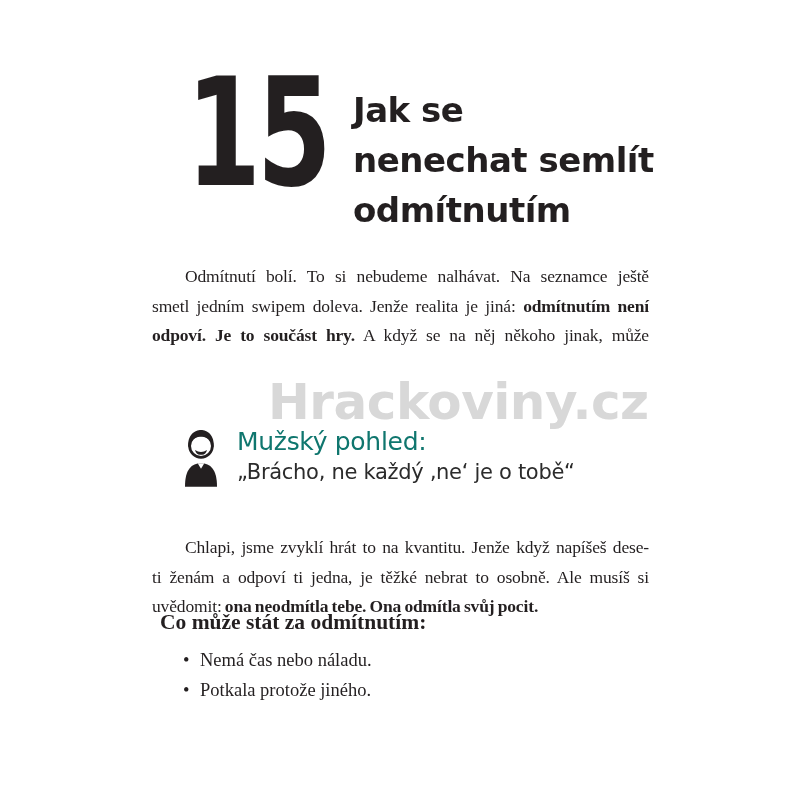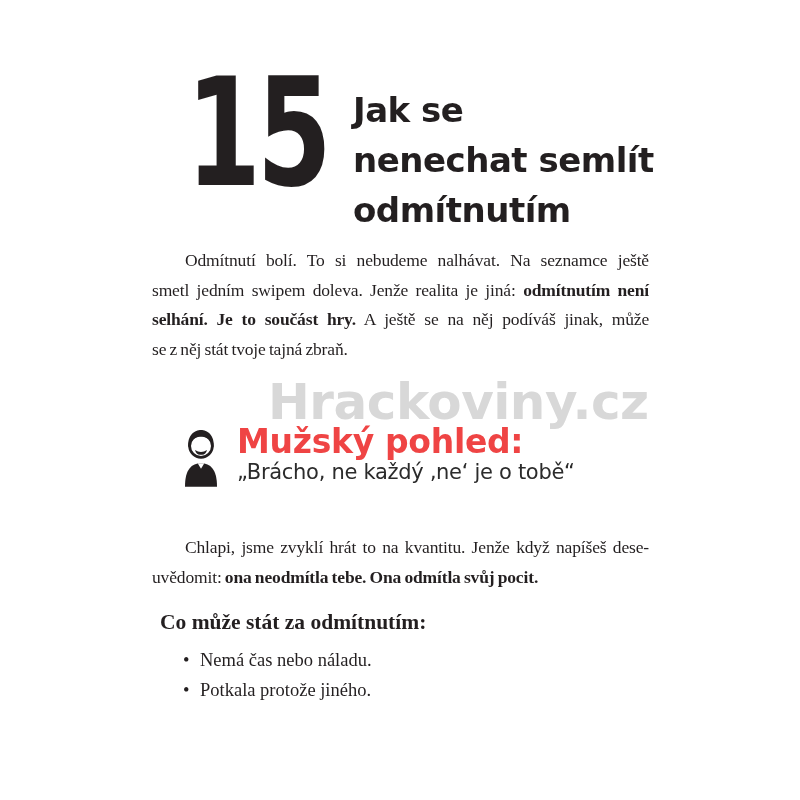--- a/index.html
+++ b/index.html
@@ -63,21 +63,21 @@
     left: 152px;
     width: 497px;
     font-family: "Liberation Serif", serif;
     font-size: 17.5px;
     line-height: 29.5px;
     letter-spacing: -0.15px;
     word-spacing: -1px;
     color: #231f20;
     z-index: 1;
   }
-  .para1 { top: 246px; }
+  .para1 { top: 262px; }
   .para2 { top: 508px; margin-top: 25px; }
   .para .line {
     height: 29.5px;
     text-align: justify;
     text-align-last: justify;
   }
   .para .line.last { text-align-last: left; }
   .para .line.indent { text-indent: 33px; }
   .para strong { font-weight: bold; }
 
@@ -92,25 +92,25 @@
   }
   .man-icon {
     width: 46px;
     height: 60px;
     flex: 0 0 auto;
     margin-top: 2px;
   }
   .insight-text { margin-left: 13px; }
   .insight-heading {
     font-family: "DejaVu Sans", sans-serif;
-    font-weight: bold;
-    font-size: 33px;
+    font-weight: normal;
+    font-size: 25px;
     line-height: 31px;
     letter-spacing: -0.3px;
-    color: #ef4444;
+    color: #0f766e;
   }
   .insight-quote {
     font-family: "DejaVu Sans", sans-serif;
     font-weight: normal;
     font-size: 21px;
     line-height: 30px;
     letter-spacing: -0.3px;
     color: #2b2b2b;
     text-align: right;
   }
@@ -167,40 +167,40 @@
 
   <h1 class="chapter-title">Jak se
 nenechat semlít
 odmítnutím</h1>
 
   <div class="watermark" style="color:#d8d8d8;">Hrackoviny.cz</div>
 
   <div class="para para1">
       <div class="line indent"><span>Odmítnutí bolí. To si nebudeme nalhávat. Na seznamce ještě</span></div>
       <div class="line"><span>smetl jedním swipem doleva. Jenže realita je jiná: </span><strong>odmítnutím není</strong></div>
-      <div class="line"><strong>selhání. Je to součást hry.</strong><span> A ještě se na něj podíváš jinak, může</span></div>
-      <div class="line last"><span>se z něj stát tvoje tajná zbraň.</span></div>
+      <div class="line"><strong>odpoví. Je to součást hry.</strong><span> A když se na něj někoho jinak, může</span></div>
     </div>
 
   <div class="insight">
     <svg class="man-icon" viewBox="0 0 64 90" aria-hidden="true">
       <circle cx="32" cy="27" r="17" fill="#ffffff" stroke="#231f20" stroke-width="4"></circle>
       <path d="M13 30 C11 10 23 3 32 3 C41 3 53 10 51 30 C47 16 40 13 32 13 C24 13 17 16 13 30 Z" fill="#231f20"></path>
       <path d="M23 33 Q32 39 41 33 Q39 41 32 40 Q25 41 23 33 Z" fill="#231f20"></path>
       <path d="M8 88 C8 62 18 53 32 53 C46 53 56 62 56 88 Z" fill="#231f20"></path>
       <path d="M27 53 L32 61 L37 53 Z" fill="#ffffff"></path>
     </svg>
     <div class="insight-text">
       <div class="insight-heading">Mužský pohled:</div>
       <div class="insight-quote">„Brácho, ne každý ‚ne‘ je o tobě“</div>
     </div>
   </div>
 
   <div class="para para2">
       <div class="line indent"><span>Chlapi, jsme zvyklí hrát to na kvantitu. Jenže když napíšeš dese-</span></div>
+      <div class="line"><span>ti ženám a odpoví ti jedna, je těžké nebrat to osobně. Ale musíš si</span></div>
       <div class="line last"><span>uvědomit: </span><strong>ona neodmítla tebe. Ona odmítla svůj pocit.</strong></div>
     </div>
 
   <h2 class="subheading">Co může stát za odmítnutím:</h2>
 
   <ul class="bullets">
     <li>
       <span class="bullet-marker">•</span>
       <span>Nemá čas nebo náladu.</span>
     </li>

